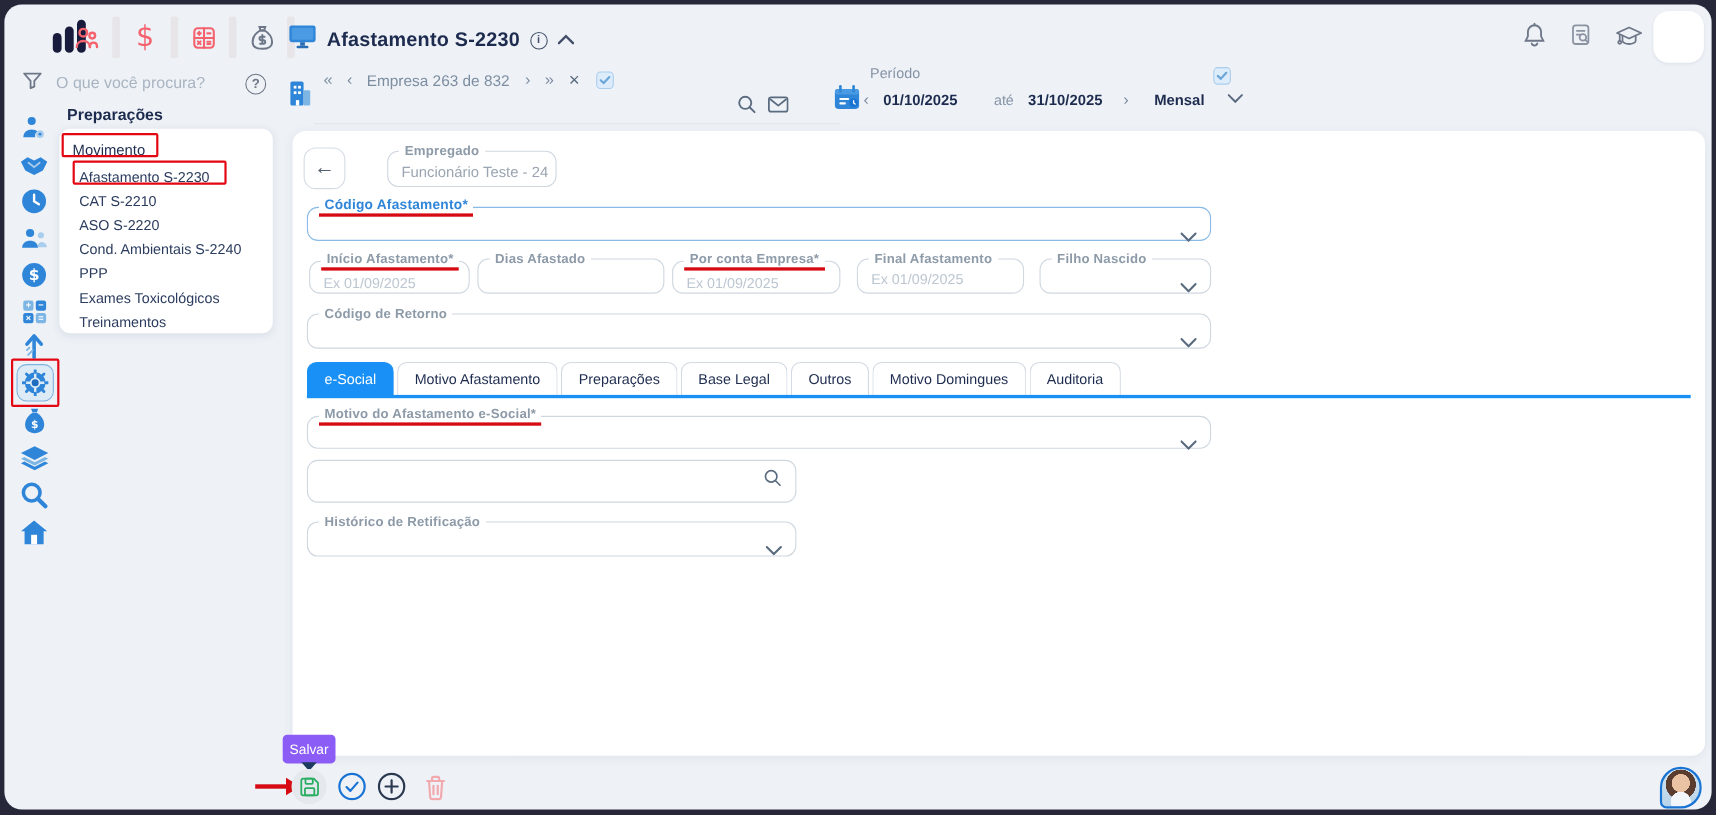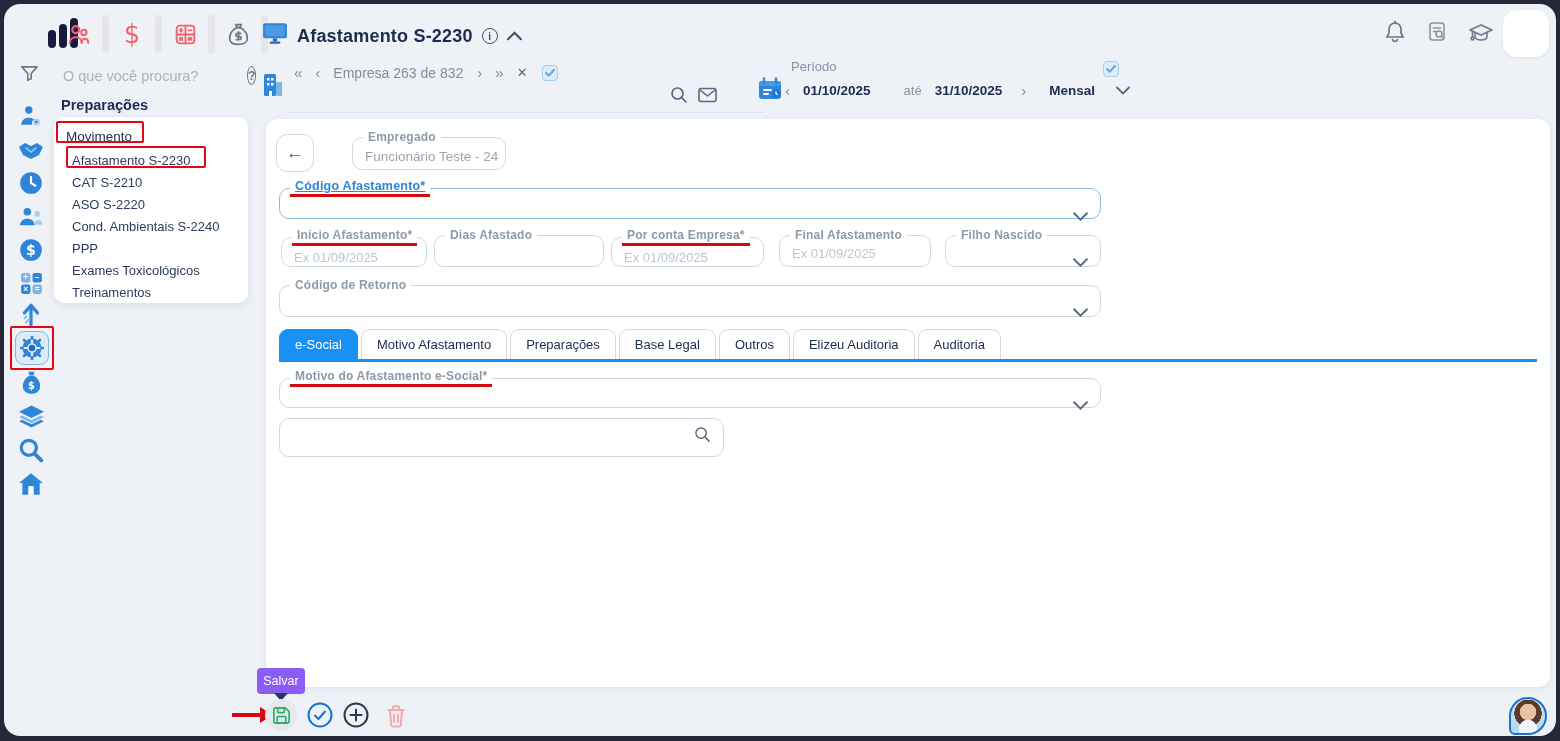--- a/index.html
+++ b/index.html
@@ -27,21 +27,21 @@
   .page-title-row { left:258px; top:18px; display:flex; align-items:center; gap:9px; }
   .page-title { font-size:18px; font-weight:700; color:#1d2b4e; letter-spacing:.2px; }
   .info-circ { width:16px; height:16px; border:1.6px solid #44506a; border-radius:50%;
     font-size:10px; color:#44506a; display:flex; align-items:center; justify-content:center; font-weight:700;}
 
   .right-icons { right:62px; top:16px; display:flex; gap:20px; align-items:center; }
   .white-btn { right:7px; top:6px; width:46px; height:47px; background:#fff; border-radius:14px;
     box-shadow:0 1px 3px rgba(30,40,60,.08); }
 
   
-  .search-row { left:16px; top:60px; width:230px; display:flex; align-items:center; gap:24px; }
+  .search-row { left:16px; top:60px; width:230px; display:flex; align-items:center; gap:12px; }
   .search-input { border:none; background:transparent; outline:none; font-size:14.5px; color:#5b6b80;
     width:160px; font-family:inherit; }
   .search-input::placeholder { color:#a9b4c0; }
   .help-circ { width:19px; height:19px; border:1.7px solid #6e7787; border-radius:50%;
     font-size:12px; color:#6e7787; display:flex; align-items:center; justify-content:center; font-weight:700;}
 
   
   .company-block { left:258px; top:60px; width:505px; }
   .comp-nav { display:flex; align-items:center; gap:14px; margin-left:32px; color:#7d8da0; font-size:14px; }
   .comp-nav .navg { font-size:15px; color:#7d8da0; letter-spacing:-1px; }
@@ -78,21 +78,21 @@
   .main-card { left:262px; top:115px; width:1284px; height:568px; background:#fff; border-radius:12px;
     box-shadow:0 2px 10px rgba(40,60,90,.07); }
 
   .back-btn { left:272px; top:130px; width:38px; height:38px; border:1px solid #d5dce4; border-radius:11px;
     background:#fff; font-size:19px; color:#55606e; display:flex; align-items:center; justify-content:center; }
 
   fieldset.fs { position:absolute; border:1px solid #cfd7e0; border-radius:10px; background:#fff; padding:0; }
   fieldset.fs legend { margin-left:10px; padding:0 5px; font-size:12px; font-weight:700; color:#8d9aa8;
     letter-spacing:.2px; white-space:nowrap; }
   fieldset.fs-blue { border:1.5px solid #8abbe6; }
-  fieldset.fs-blue legend { color:#2f86d9; font-size:12.5px;text-decoration:underline; }
+  fieldset.fs-blue legend { color:#2f86d9; font-size:12.5px; }
   .fs-value { position:absolute; left:12px; top:9px; font-size:13.5px; color:#9aa5b1; white-space:nowrap; }
   .fs-input { position:absolute; left:12px; top:4px; width:calc(100% - 24px); border:none; outline:none;
     font-size:13px; color:#5b6b80; font-family:inherit; background:transparent; }
   .fs-input::placeholder { color:#bcc6d1; }
   .fs-chevron { position:absolute; right:12px; top:50%; margin-top:-1px; }
   .fs-search { position:absolute; right:12px; top:7px; }
 
   
   .tabs { left:275px; top:325px; display:flex; align-items:flex-end; gap:3px; height:30px; }
   .tab { height:30px; padding:0 15px; display:flex; align-items:center; font-size:13px; color:#1d2b4e;
@@ -464,21 +464,21 @@
         </svg>
     </span>
   </fieldset>
 
   <div class="abs tabs">
     <div class="tab active">e-Social</div>
     <div class="tab">Motivo Afastamento</div>
     <div class="tab">Preparações</div>
     <div class="tab">Base Legal</div>
     <div class="tab">Outros</div>
-    <div class="tab">Elizeu Auditoria</div>
+    <div class="tab">Motivo Domingues</div>
     <div class="tab">Auditoria</div>
   </div>
   <div class="abs tab-line"></div>
 
   <fieldset class="fs" style="left:275px; top:365px; width:822px; height:39px;">
     <legend class="red-underline">Motivo do Afastamento e-Social*</legend>
     <span class="fs-chevron">
       <svg width="15" height="9" viewBox="0 0 14 8" fill="none" stroke="#5a6b7f" stroke-width="1.8" stroke-linecap="round">
           <polyline points="1,1 7,7 13,1"></polyline>
         </svg>
@@ -487,20 +487,28 @@
 
   <fieldset class="fs" style="left:275px; top:414px; width:445px; height:39px;">
     <span class="fs-search">
       <svg width="17" height="17" viewBox="0 0 18 18" fill="none" stroke="#5a6b7f" stroke-width="1.6" stroke-linecap="round">
           <circle cx="7.5" cy="7.5" r="5.5"></circle>
           <line x1="11.7" y1="11.7" x2="16" y2="16"></line>
         </svg>
     </span>
   </fieldset>
 
+  <fieldset class="fs" style="left:275px; top:463px; width:445px; height:39px;">
+    <legend>Histórico de Retificação</legend>
+    <span class="fs-chevron">
+      <svg width="15" height="9" viewBox="0 0 14 8" fill="none" stroke="#5a6b7f" stroke-width="1.8" stroke-linecap="round">
+          <polyline points="1,1 7,7 13,1"></polyline>
+        </svg>
+    </span>
+  </fieldset>
 
   <div class="abs tooltip">Salvar</div>
   <div class="abs tooltip-ptr"></div>
   <div class="abs red-arrow-line"></div>
   <div class="abs red-arrow-head"></div>
 
   <div class="abs save-btn">
     <svg width="19" height="19" viewBox="0 0 20 20" fill="none" stroke="#27ae60" stroke-width="1.7" stroke-linejoin="round">
         <path d="M2 4a2 2 0 0 1 2-2h10l4 4v10a2 2 0 0 1-2 2H4a2 2 0 0 1-2-2z"></path>
         <rect x="6" y="2" width="7" height="5" rx="1"></rect>

